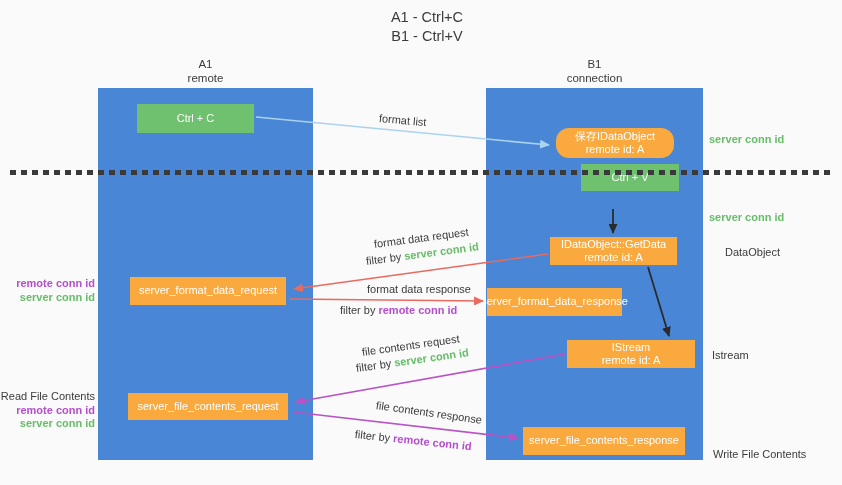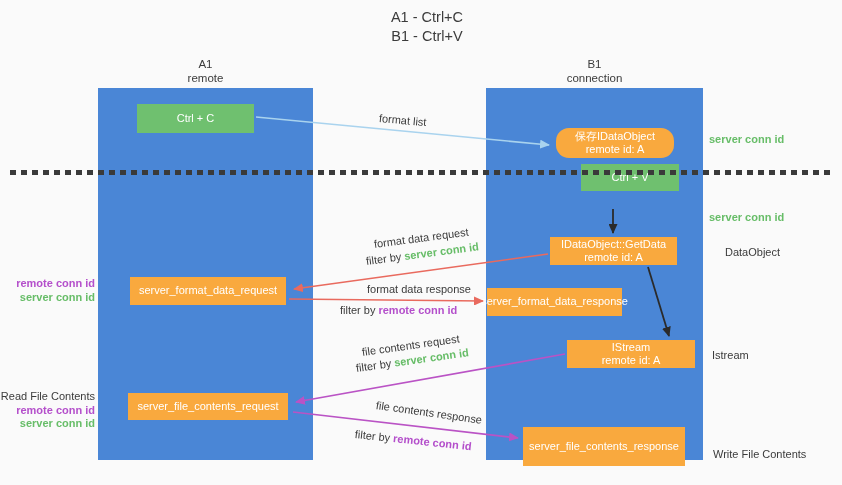--- a/index.html
+++ b/index.html
@@ -92,21 +92,21 @@
 
   <div class="node orange" style="left:567px;top:340px;width:128px;height:28px;">
     <div>IStream</div>
     <div>remote id: A</div>
   </div>
 
   <div class="node orange" style="left:128px;top:393px;width:160px;height:27px;">
     <div>server_file_contents_request</div>
   </div>
 
-  <div class="node orange" style="left:523px;top:427px;width:162px;height:39px;">
+  <div class="node orange" style="left:523px;top:427px;width:162px;height:28px;">
     <div>server_file_contents_response</div>
   </div>
 
   <svg class="arrows" width="842" height="485">
     <defs>
       <marker id="m-blue" markerWidth="11" markerHeight="9" refX="9" refY="4.5" orient="auto" markerUnits="userSpaceOnUse">
         <path d="M0,0 L10,4.5 L0,9 z" fill="#a9d3ee"></path>
       </marker>
       <marker id="m-black" markerWidth="11" markerHeight="9" refX="9" refY="4.5" orient="auto" markerUnits="userSpaceOnUse">
         <path d="M0,0 L10,4.5 L0,9 z" fill="#2b2b2b"></path>

